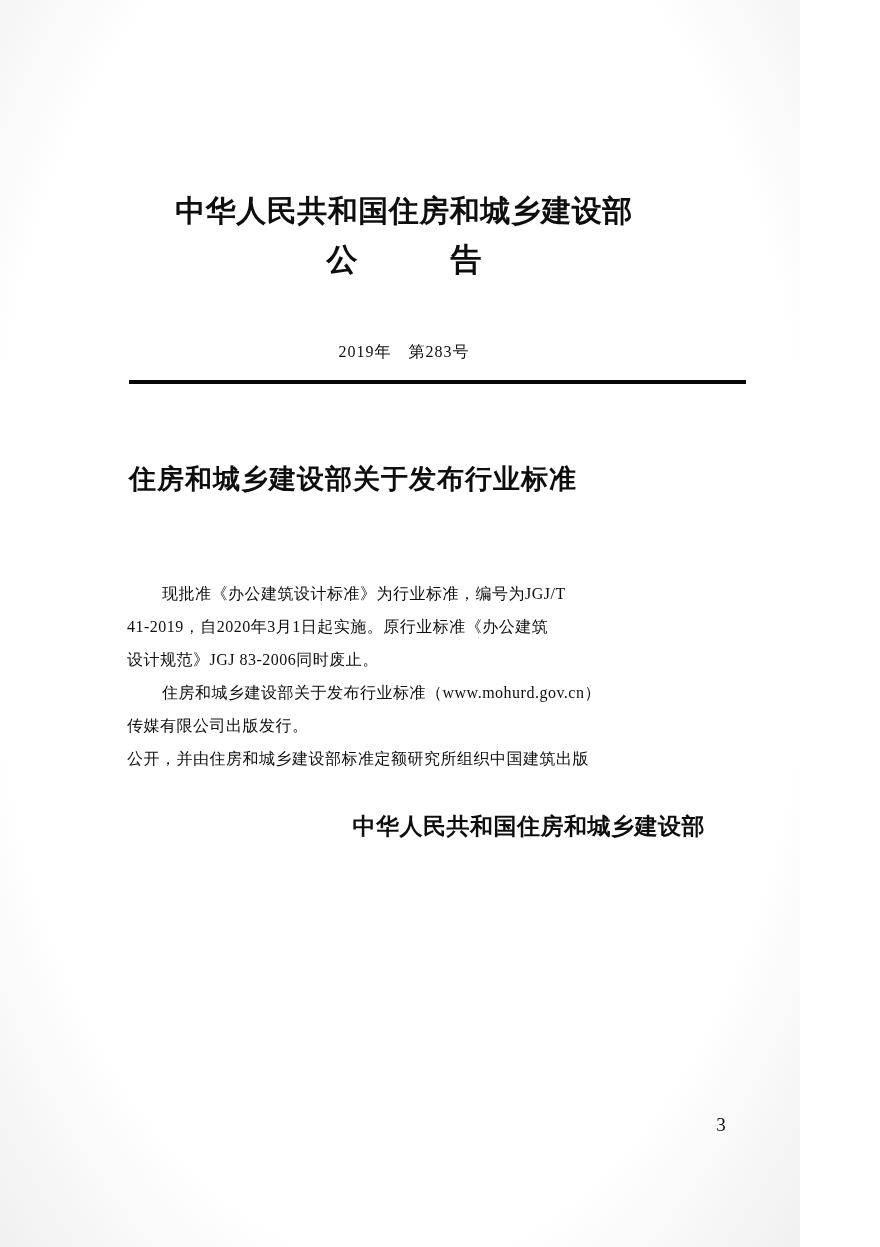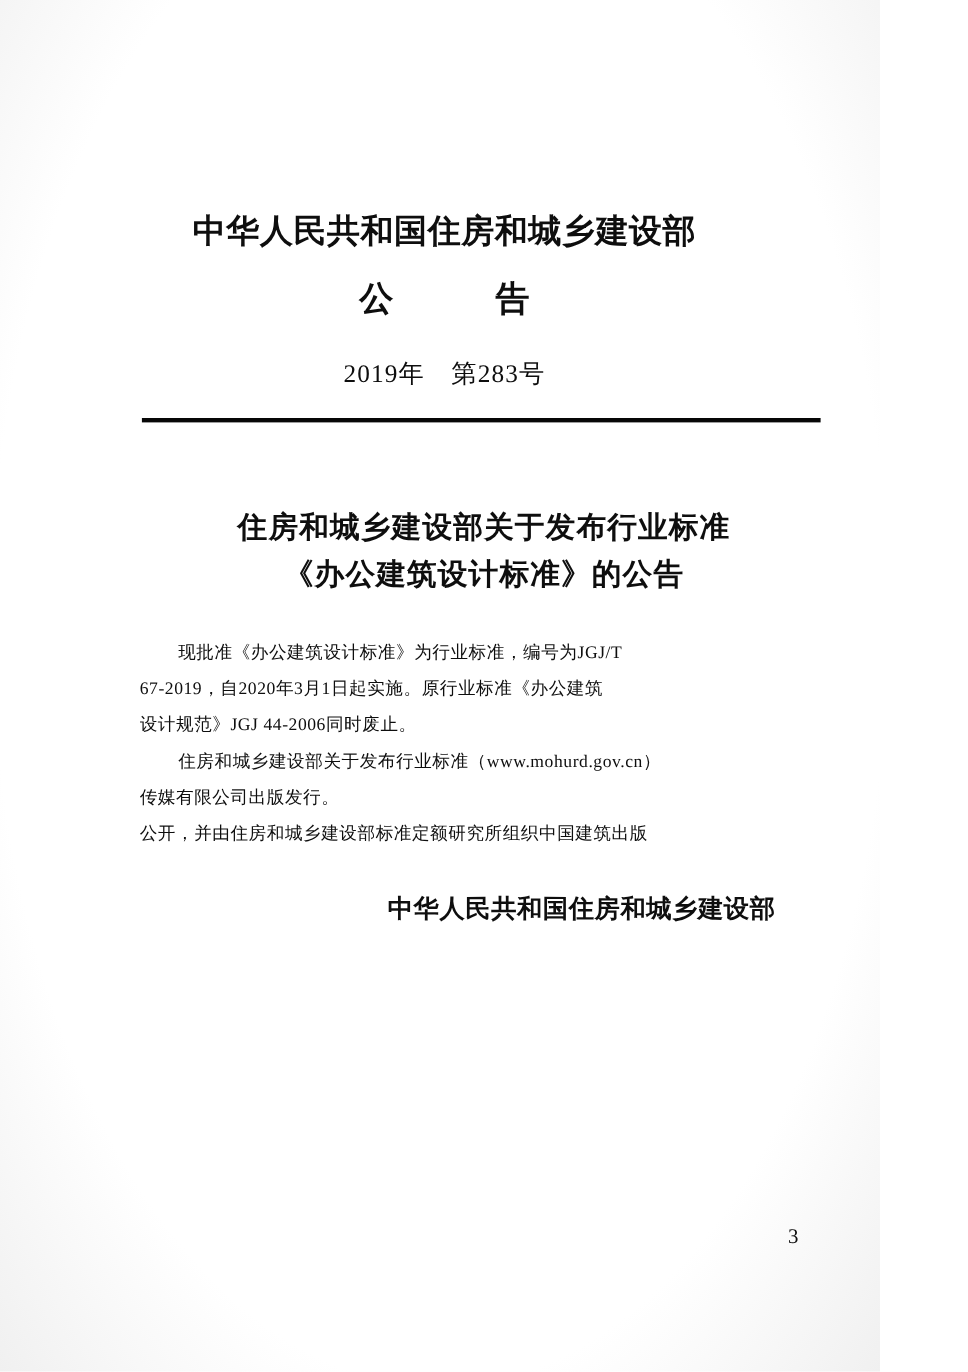--- a/index.html
+++ b/index.html
@@ -34,45 +34,45 @@
     font-weight: bold;
     letter-spacing: 0.5px;
     line-height: 38px;
     white-space: nowrap;
   }
   .doc-type-title {
     font-family: "Liberation Sans", "DejaVu Sans", sans-serif;
     font-size: 31px;
     font-weight: bold;
     line-height: 36px;
-    margin-top: 24px;
+    margin-top: 12px;
     white-space: pre;
   }
   .issue-number {
-    font-size: 23px;
+    font-size: 16px;
     line-height: 28px;
-    margin-top: 36px;
+    margin-top: 60px;
     letter-spacing: 1px;
     white-space: pre;
     text-align: center;
   }
   .header-divider {
     position: absolute;
     top: 380px;
     left: 129px;
     width: 617px;
     height: 4px;
     background: var(--rule, #141414);
   }
   .subject {
     position: absolute;
     top: 458px;
     left: 129px;
     width: 622px;
-    text-align: center;
+    text-align: left;
     font-size: 27px;
     font-weight: bold;
     line-height: 43px;
     letter-spacing: 1px;
   }
   .body-text {
     position: absolute;
     top: 577px;
     left: 127px;
     width: 632px;
@@ -126,27 +126,26 @@
     <header class="doc-header">
       <div class="authority-title">中华人民共和国住房和城乡建设部</div>
       <div class="doc-type-title">公　　　告</div>
       <div class="issue-number">2019年　第283号</div>
     </header>
 
     <div class="header-divider"></div>
 
     <section class="subject">
       <div class="subject-line">住房和城乡建设部关于发布行业标准</div>
-      <div class="subject-line">《办公建筑设计标准》的公告</div>
     </section>
 
     <section class="body-text">
       <div class="body-line indent">现批准《办公建筑设计标准》为行业标准，编号为JGJ/T</div>
-      <div class="body-line">67-2019，自2020年3月1日起实施。原行业标准《办公建筑</div>
-      <div class="body-line">设计规范》JGJ 44-2006同时废止。</div>
+      <div class="body-line">41-2019，自2020年3月1日起实施。原行业标准《办公建筑</div>
+      <div class="body-line">设计规范》JGJ 83-2006同时废止。</div>
       <div class="body-line indent">住房和城乡建设部关于发布行业标准（www.mohurd.gov.cn）</div>
       <div class="body-line">传媒有限公司出版发行。</div>
       <div class="body-line">公开，并由住房和城乡建设部标准定额研究所组织中国建筑出版</div>
     </section>
 
     <div class="signoff">
       <div class="issuer">中华人民共和国住房和城乡建设部</div>
     </div>
 
     <div class="page-number">3</div>

